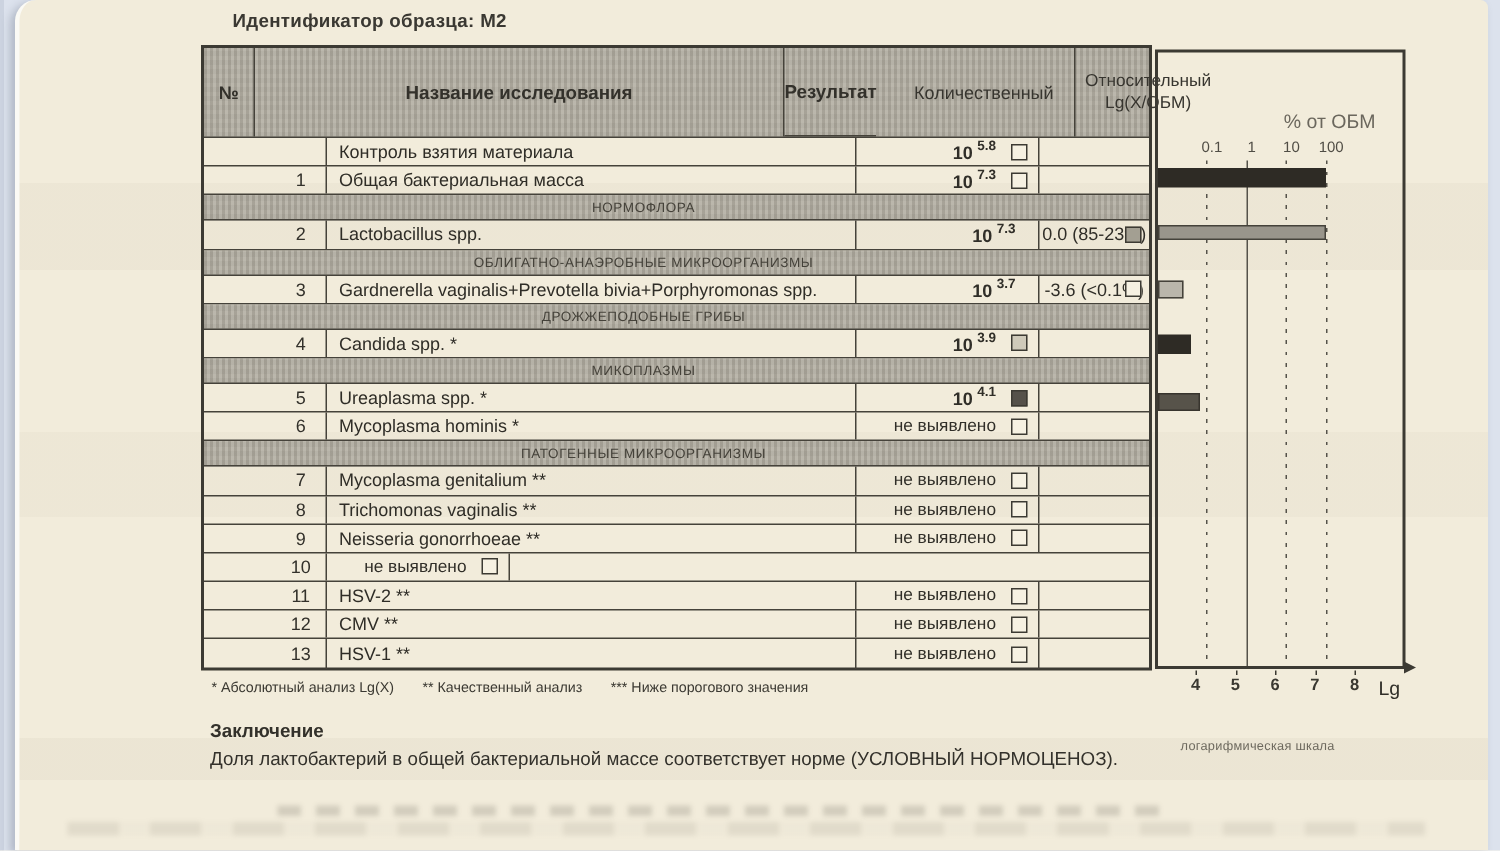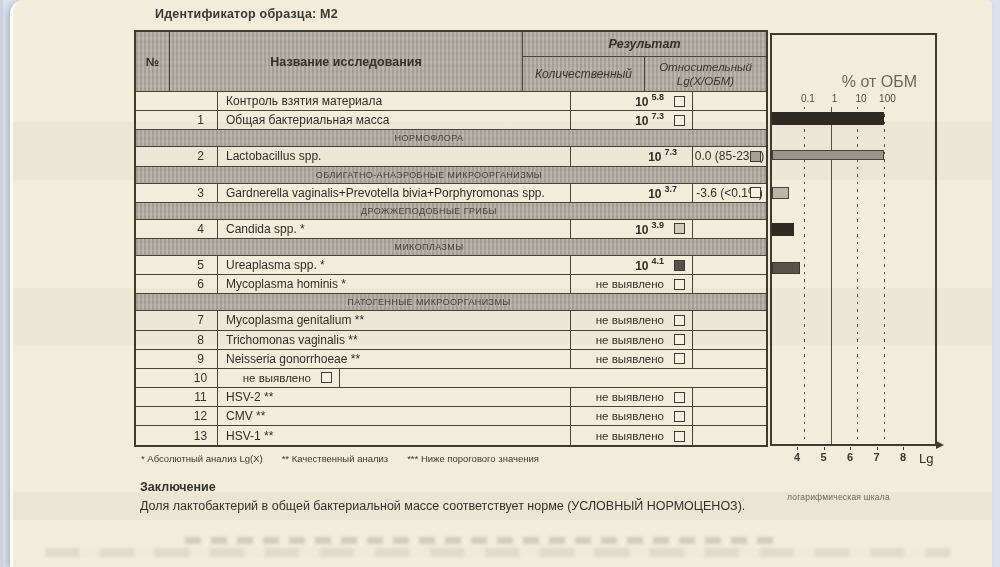--- a/index.html
+++ b/index.html
@@ -33,23 +33,23 @@
   }
   .band-tex {
     background-color:#b4b0a5;
     background-image:
       repeating-linear-gradient(90deg, rgba(72,66,55,.12) 0 2px, rgba(255,252,242,.09) 2px 4px),
       repeating-linear-gradient(0deg, rgba(0,0,0,.035) 0 3px, rgba(255,255,255,0) 3px 6px);
   }
   .thead { flex:0 0 60px; display:flex; border-bottom:1.3px solid #45423a; }
   .th-num { flex:0 0 34px; border-right:1.3px solid #45423a; display:flex; align-items:center; justify-content:center; font-weight:700; }
   .th-name { flex:0 0 353px; border-right:1.3px solid #45423a; display:flex; align-items:center; justify-content:center; font-weight:700; font-size:12.5px; }
-  .th-result-group { flex:1; display:flex; flex-direction:column;font-style:italic; }
+  .th-result-group { flex:1; display:flex; flex-direction:row; }
   .th-result { flex:0 0 25px; border-bottom:1.3px solid #45423a; display:flex; align-items:center; justify-content:center; font-weight:700; font-size:12.5px; }
-  .th-sub { flex:1; display:flex; }
+  .th-sub { flex:1; display:flex;padding-left:11px; }
   .th-quant { flex:0 0 122px; border-right:1.3px solid #45423a; display:flex; align-items:center; justify-content:center; font-size:12px; color:#37352f; }
   .th-rel { flex:1; display:flex; align-items:center; justify-content:center; text-align:center; font-size:11.5px; line-height:1.25; padding:0 6px; color:#37352f; }
 
   .row { display:flex; border-bottom:1.3px solid #45423a; }
   .row:last-child { border-bottom:none; }
   .data-row { flex:0 0 19.2px;padding-left:48px; }
   .section-row { flex:0 0 17px; align-items:center; justify-content:center; padding-right:44px;
     font-size:9px; letter-spacing:.4px; color:#45423a; }
   .cell-num { flex:0 0 34px; border-right:1.3px solid #45423a; display:flex; align-items:center; justify-content:center; color:#33312b; }
   .cell-name { flex:0 0 353px; border-right:1.3px solid #45423a; display:flex; align-items:center; padding-left:8px; white-space:nowrap; color:#2f2d27; }
@@ -62,21 +62,21 @@
   .relval { font-size:12px; color:#302e28; }
   .cb { width:11px; height:11px; flex:0 0 11px; border:1.6px solid #3c3a33; background:#f6f1e2; display:inline-block; }
   .cell-quant .cb { margin-left:10px; }
   .cell-rel .cb { position:absolute; right:5px; top:50%; margin-top:-5.5px; }
   .cb.gray { background:#a39f92; }
   .cb.light { background:#cfcaba; }
   .cb.filled { background:#55514a; }
 
   
   .chart { position:absolute; left:770px; top:33px; width:167px; height:413px; border:2px solid #3c3a33; }
-  .chart-title { position:absolute; top:38px; right:18px; font-size:16px; color:#6b675d; }
+  .chart-title { position:absolute; top:38px; right:18px; font-size:13px; color:#6b675d; }
   .top-label { position:absolute; top:58px; transform:translateX(-50%); font-size:10px; color:#504d45; }
   .grid { position:absolute; top:72px; bottom:0; width:1px; }
   .grid.dashed { background:repeating-linear-gradient(180deg,#55524a 0 2.5px, rgba(0,0,0,0) 2.5px 7.5px); }
   .grid.solid { background:#55524a; }
   .bar { position:absolute; left:0; }
   .bar.dark { background:#2e2b25; }
   .bar.medium { background:#99958b; border:1.2px solid #45423a; }
   .bar.light { background:#bab6ab; border:1.2px solid #45423a; }
   .bar.medium_dark { background:#57534a; border:1.2px solid #38352e; }
   .chart-axis { position:absolute; left:772px; top:447px; width:165px; height:22px; }

